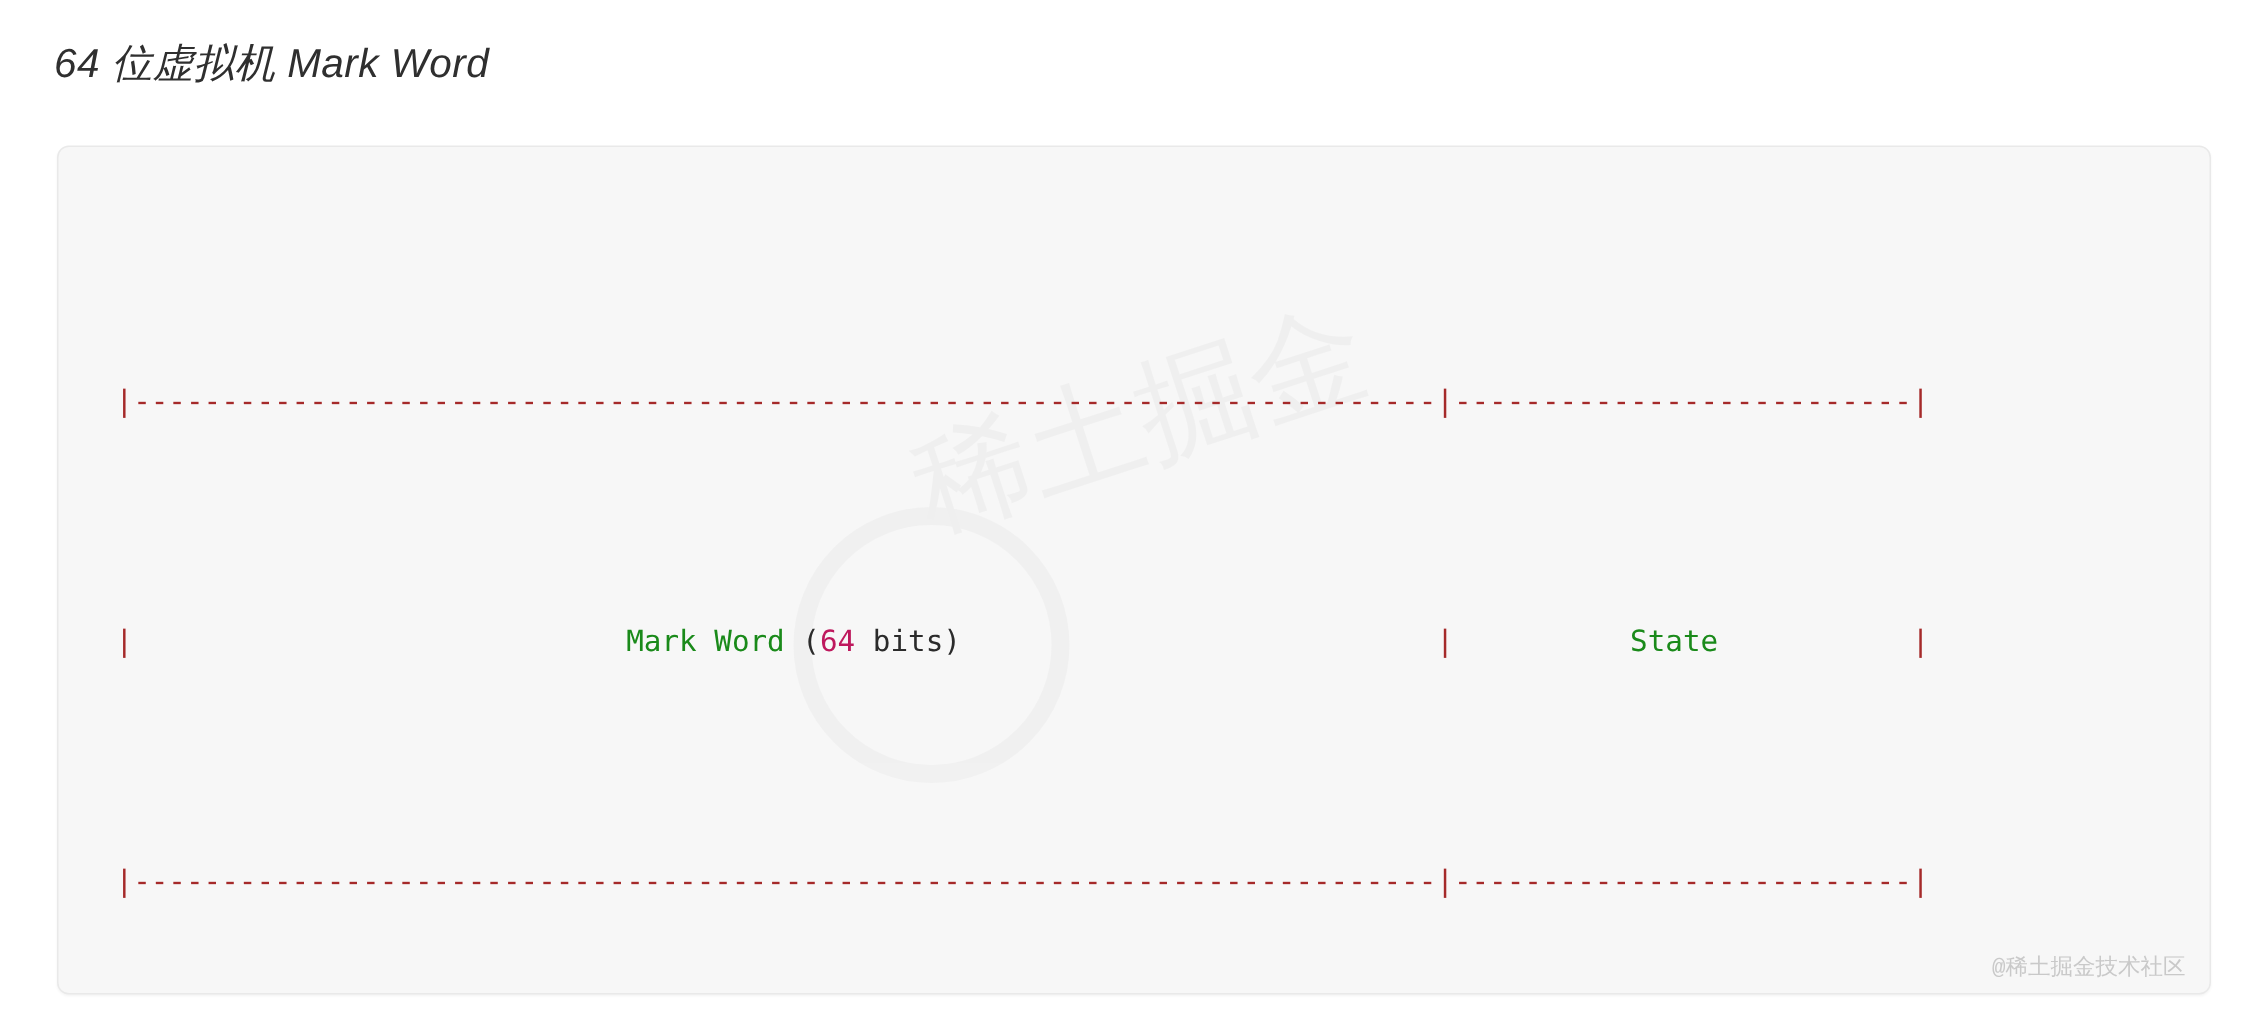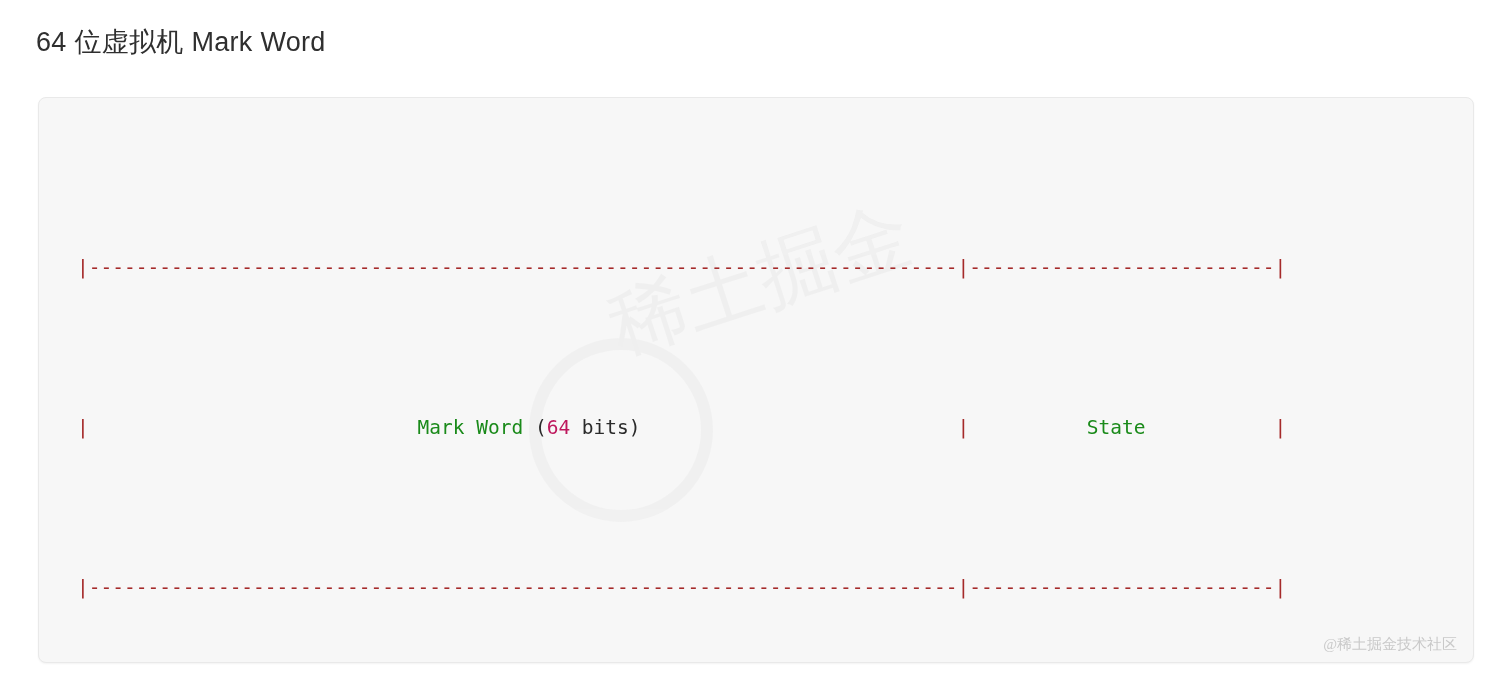--- a/index.html
+++ b/index.html
@@ -23,20 +23,21 @@
   .page-title {
     position: absolute;
     left: 36px;
     top: 22px;
     font-size: 27px;
     line-height: 40px;
     color: #2f2f2f;
     font-weight: 400;
     letter-spacing: 0.3px;
     white-space: nowrap;
+    font-style: italic;
   }
   .code-card {
     position: absolute;
     left: 38px;
     top: 97px;
     width: 1436px;
     height: 566px;
     background: #f7f7f7;
     border: 1px solid #e9e9e9;
     border-radius: 8px;
@@ -93,21 +94,21 @@
   .tok-pipe   { color: #a52a2a; }
   .tok-num    { color: #be185d; }
   .tok-green  { color: #1a8a1a; text-align: right; }
   .tok-dark   { color: #2b2b2b; }
   .attribution {
     position: absolute;
     right: 16px;
     bottom: 8px;
     font-size: 15px;
     color: #c9c9c9;
-    font-family: Liberation Serif, serif;
+    font-family: Liberation Mono, monospace;
     white-space: nowrap;
     z-index: 2;
   }
 </style>
 </head>
 <body>
 
 <div class="page">
 
   <div class="page-title">64 位虚拟机 Mark Word</div>

